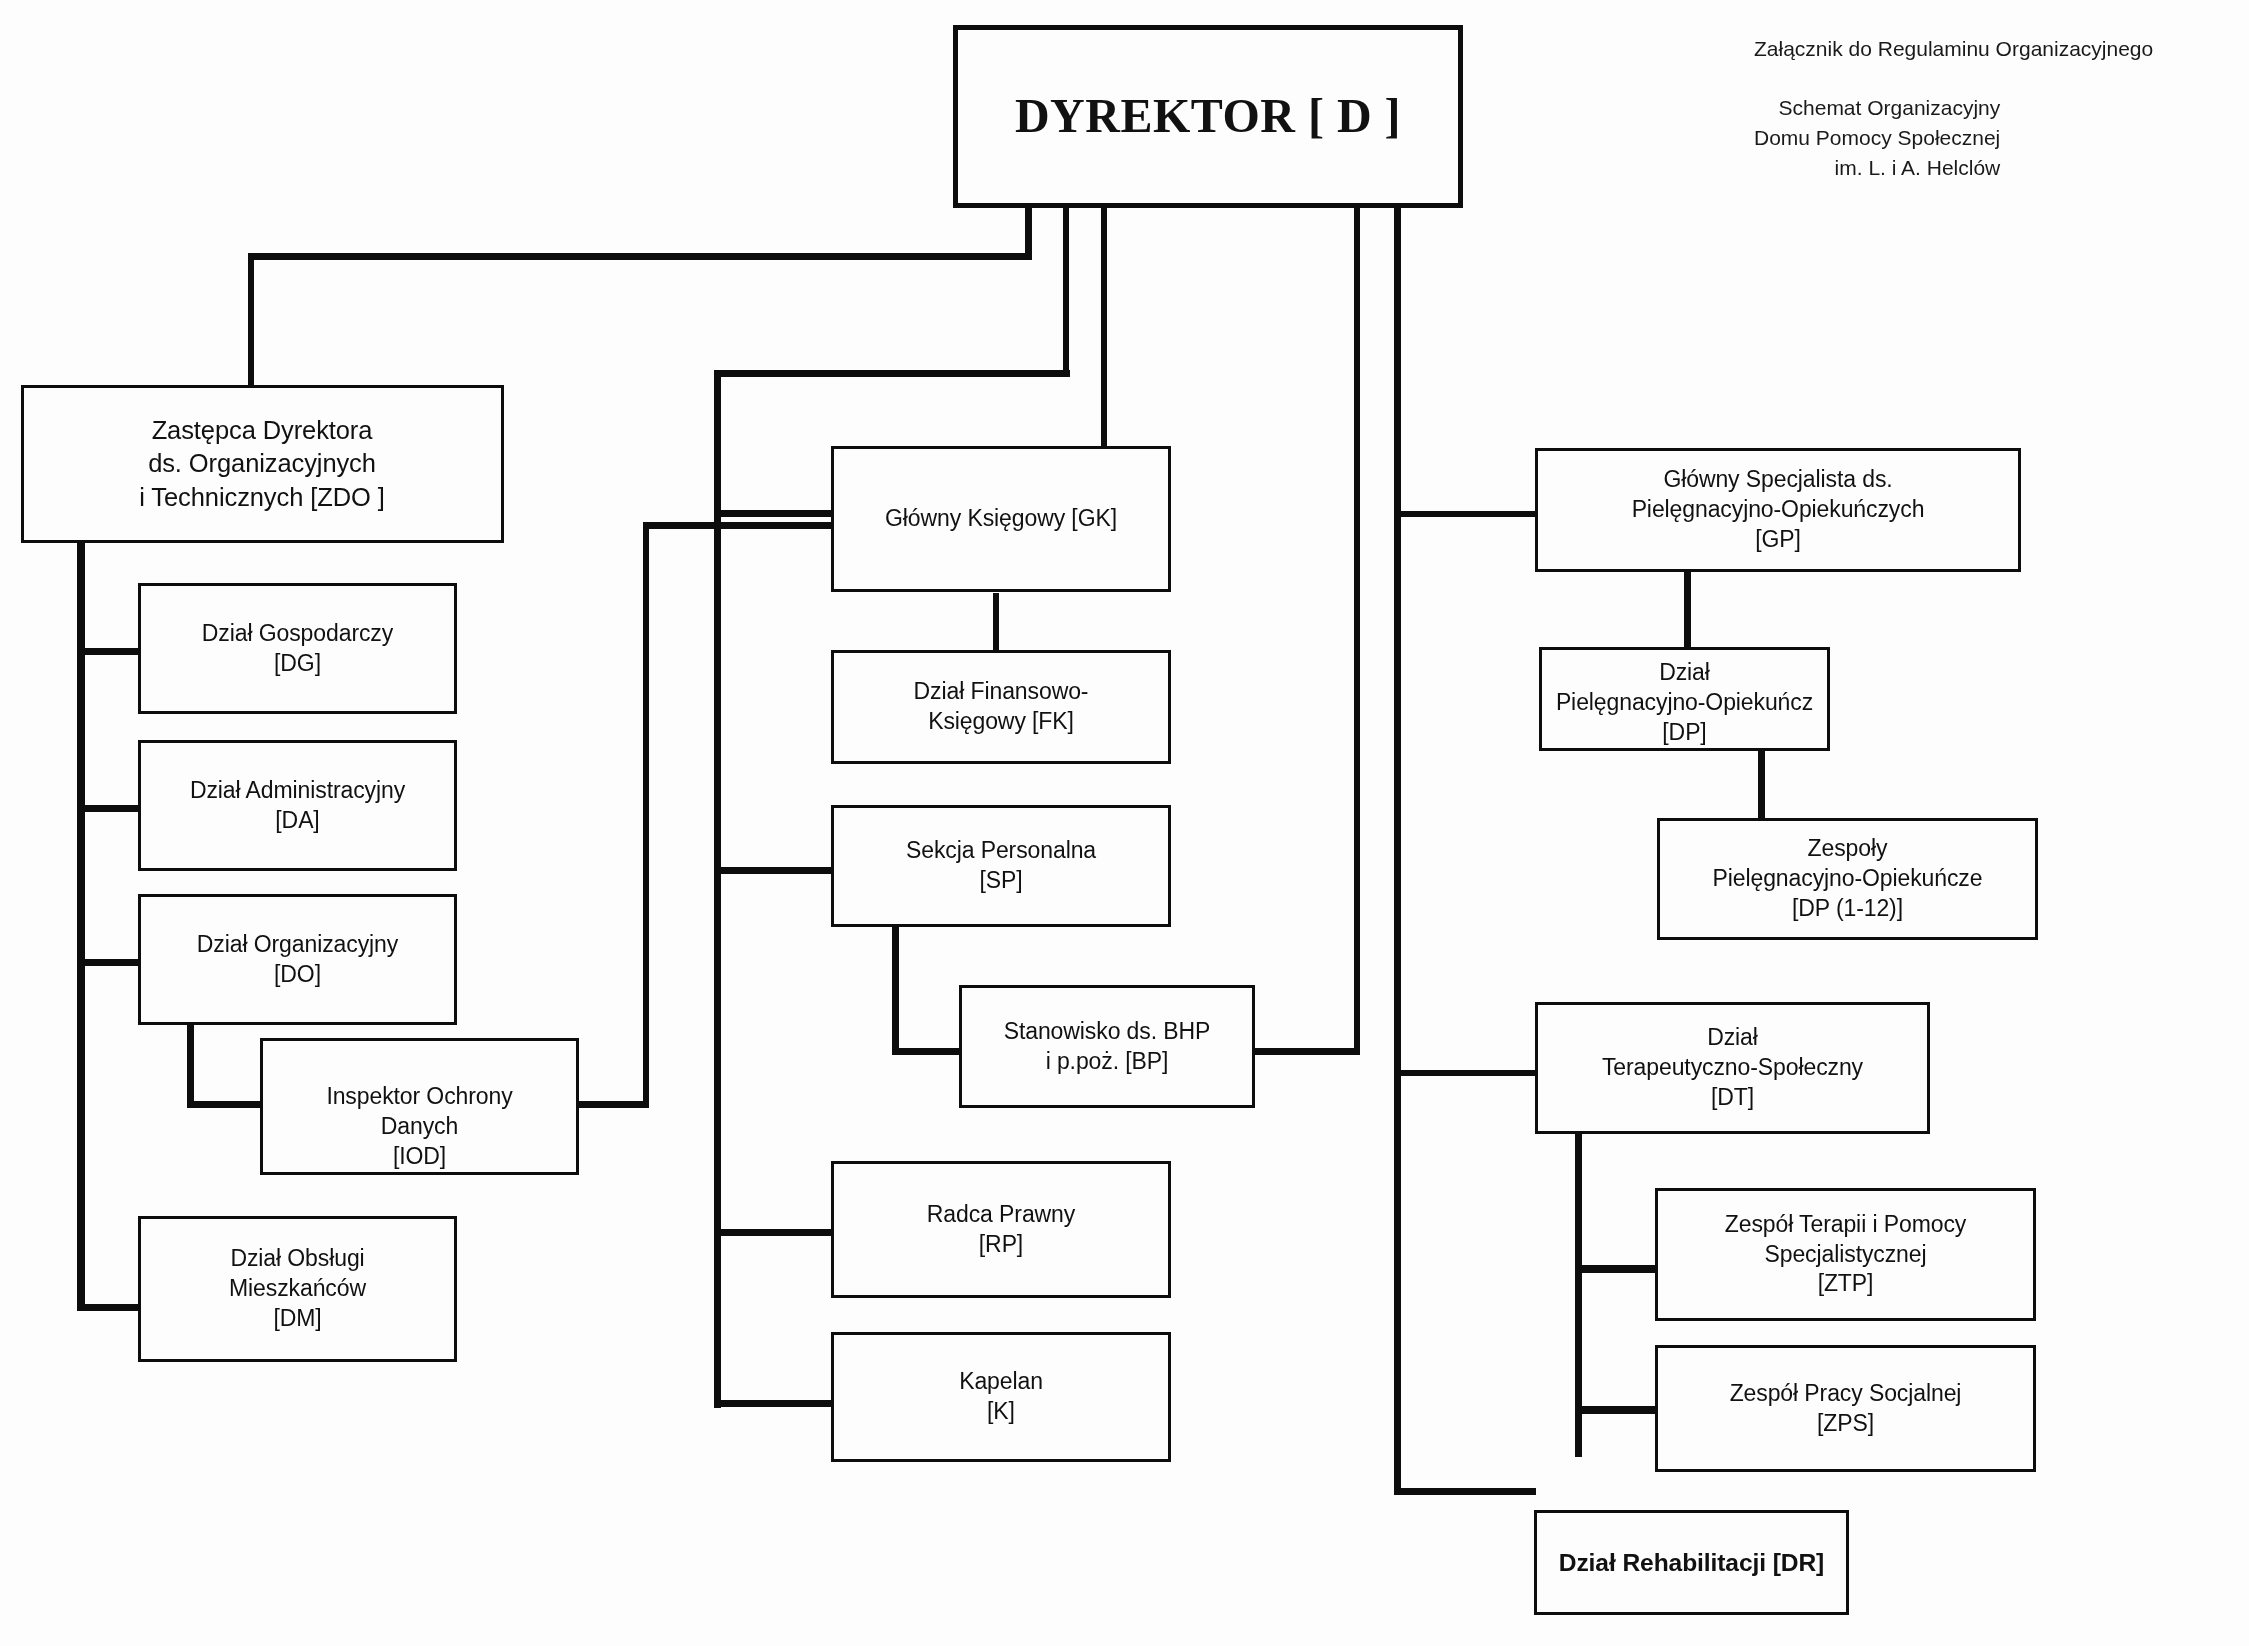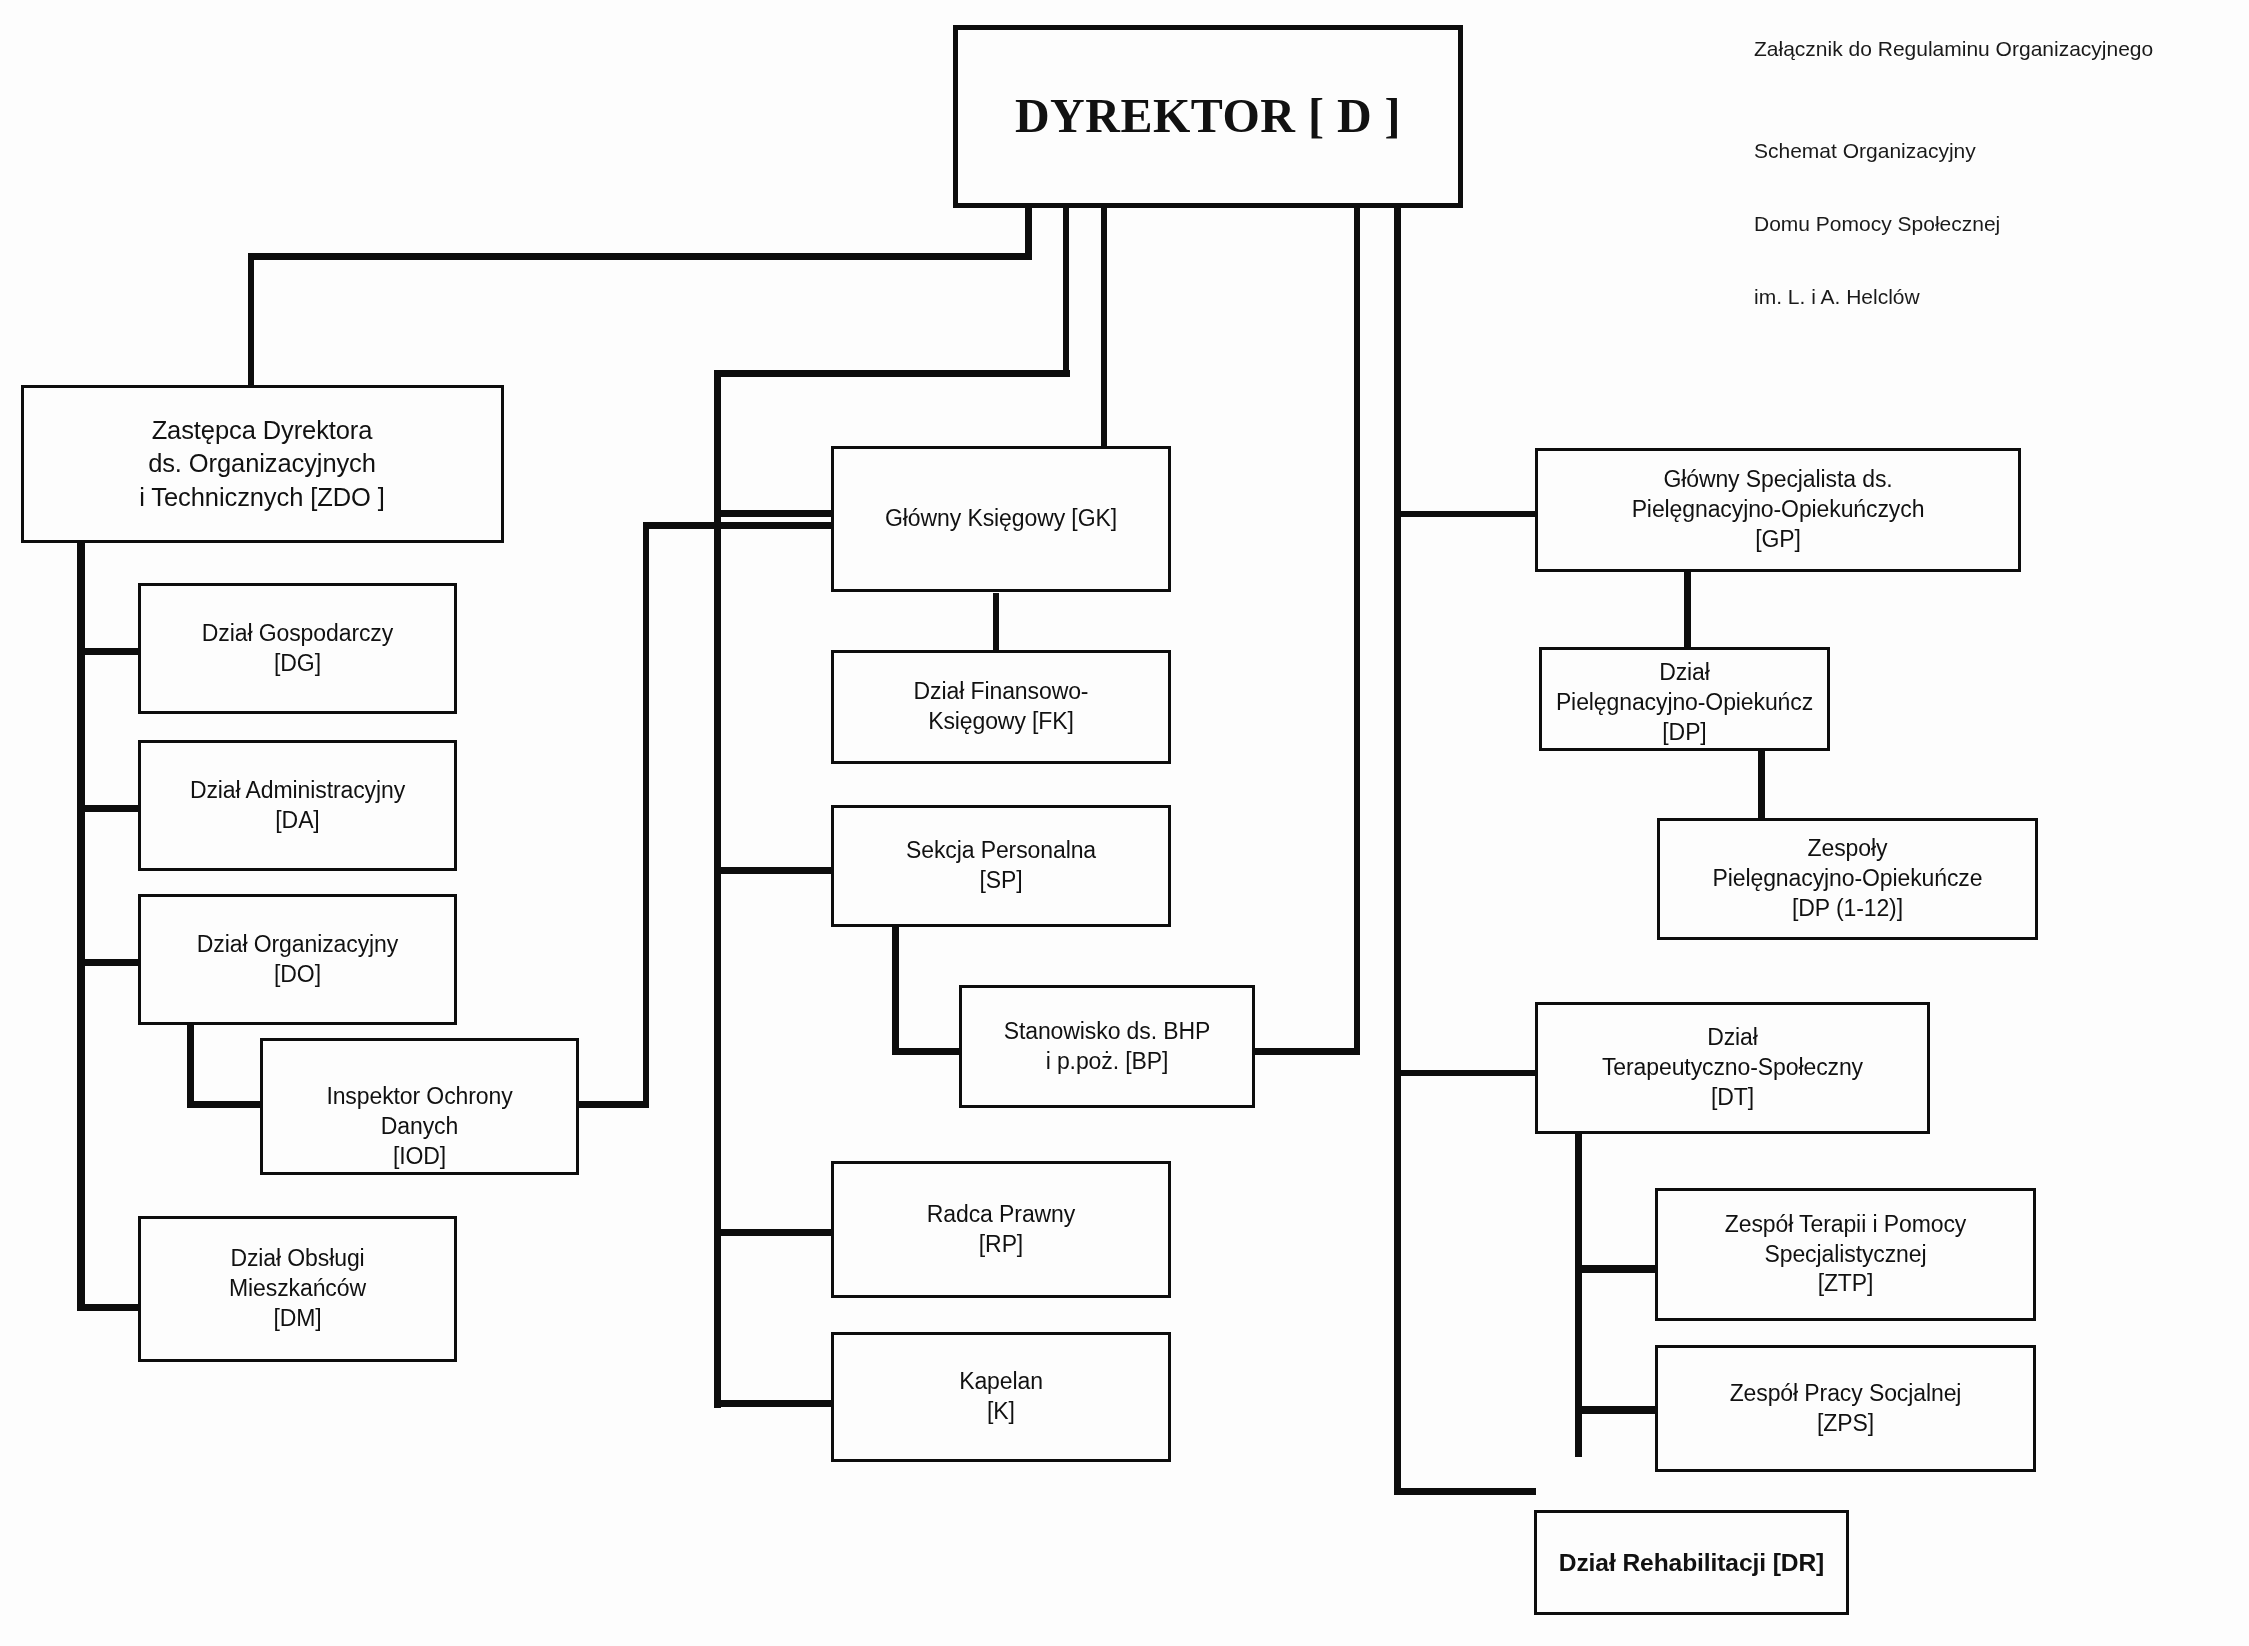--- a/index.html
+++ b/index.html
@@ -5,24 +5,24 @@
   html,body{margin:0;padding:0;background:#ffffff;}
   #root{
     position:relative;
     width:2250px;height:1646px;
     background:#fdfdfd;
     font-family:"Liberation Sans",sans-serif;
     color:#111111;
     overflow:hidden;
   }
   
-  .hdr{position:absolute;font-size:21px;line-height:1.42;color:#1a1a1a;white-space:nowrap;}
+  .hdr{position:absolute;font-size:21px;line-height:1.42;color:#1a1a1a;white-space:nowrap;text-align:right;}
   #hdr-line1{left:1754px;top:34px;}
   #hdr-block2{left:1754px;top:93px;}
-  #hdr-block2 div{white-space:nowrap;margin-top:43px;}
+  #hdr-block2 div{white-space:nowrap;}
 
   
   .box{
     position:absolute;
     border:3.2px solid #0d0d0d;
     background:#fdfdfd;
     box-sizing:border-box;
     display:flex;
     align-items:center;
     justify-content:center;

